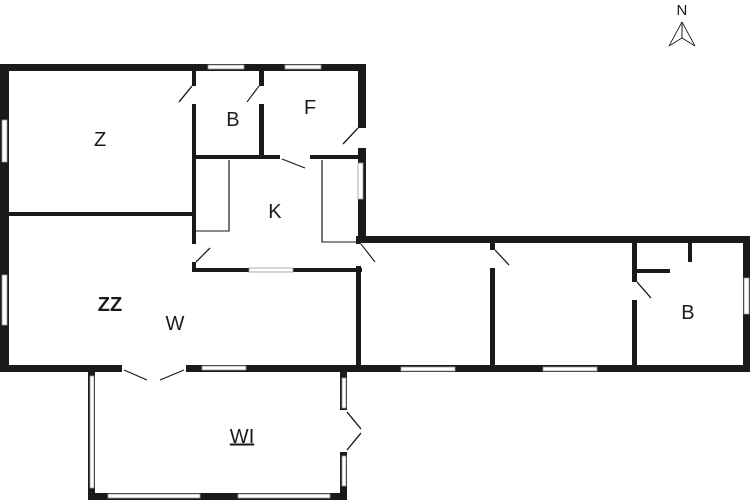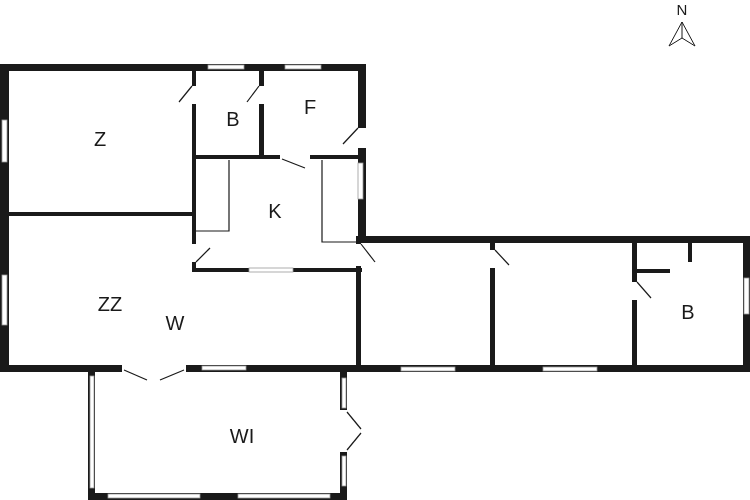--- a/index.html
+++ b/index.html
@@ -94,16 +94,16 @@
     <line x1="682" y1="22" x2="682" y2="38" stroke="#1a1a1a" stroke-width="1"></line>
   </g>
 </svg>
 
 <div class="north" style="left:682px; top:9px;">N</div>
 
 <div class="label" style="left:100px; top:139px;">Z</div>
 <div class="label" style="left:233px; top:119px;">B</div>
 <div class="label" style="left:310px; top:107px;">F</div>
 <div class="label" style="left:275px; top:211px;">K</div>
-<div class="label" style="left:110px; top:304px;">ZZ</div>
+<div class="label" style="left:110px; top:304px;font-weight:bold;">ZZ</div>
 <div class="label" style="left:175px; top:323px;">W</div>
 <div class="label" style="left:688px; top:312px;">B</div>
-<div class="label" style="left:242px; top:436px;">WI</div>
+<div class="label" style="left:242px; top:436px;text-decoration:underline;">WI</div>
 
 </body></html>

